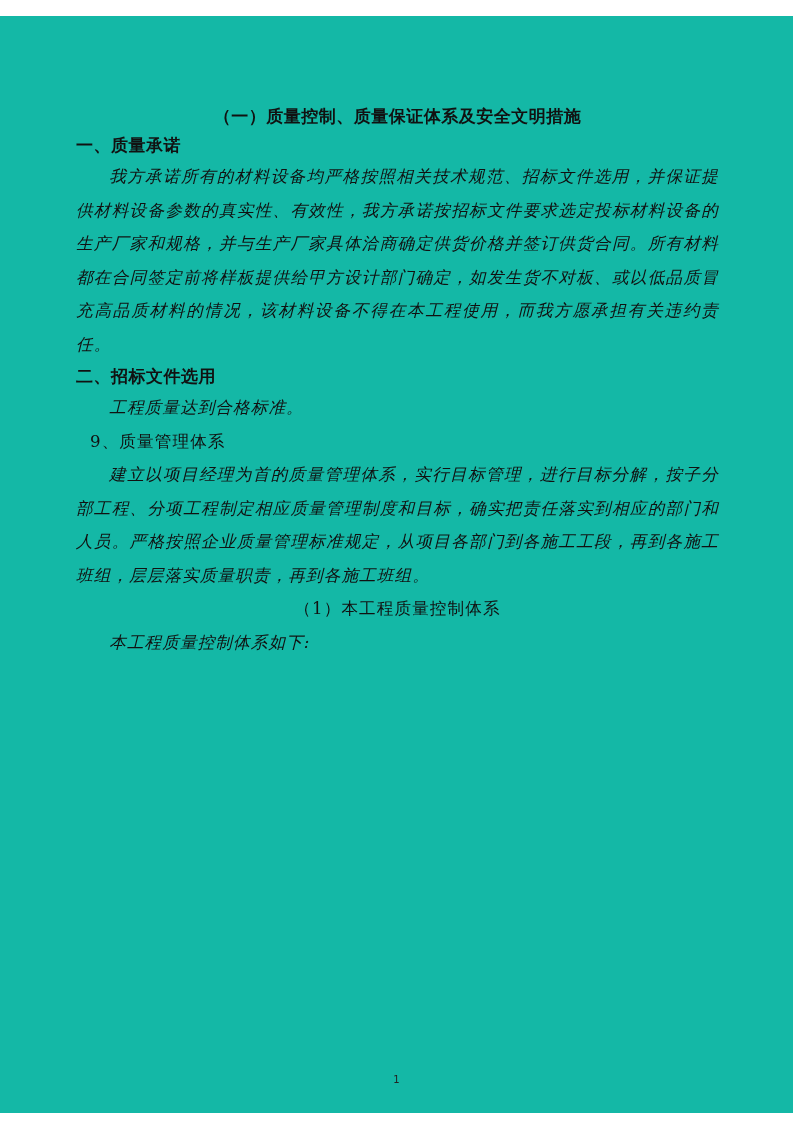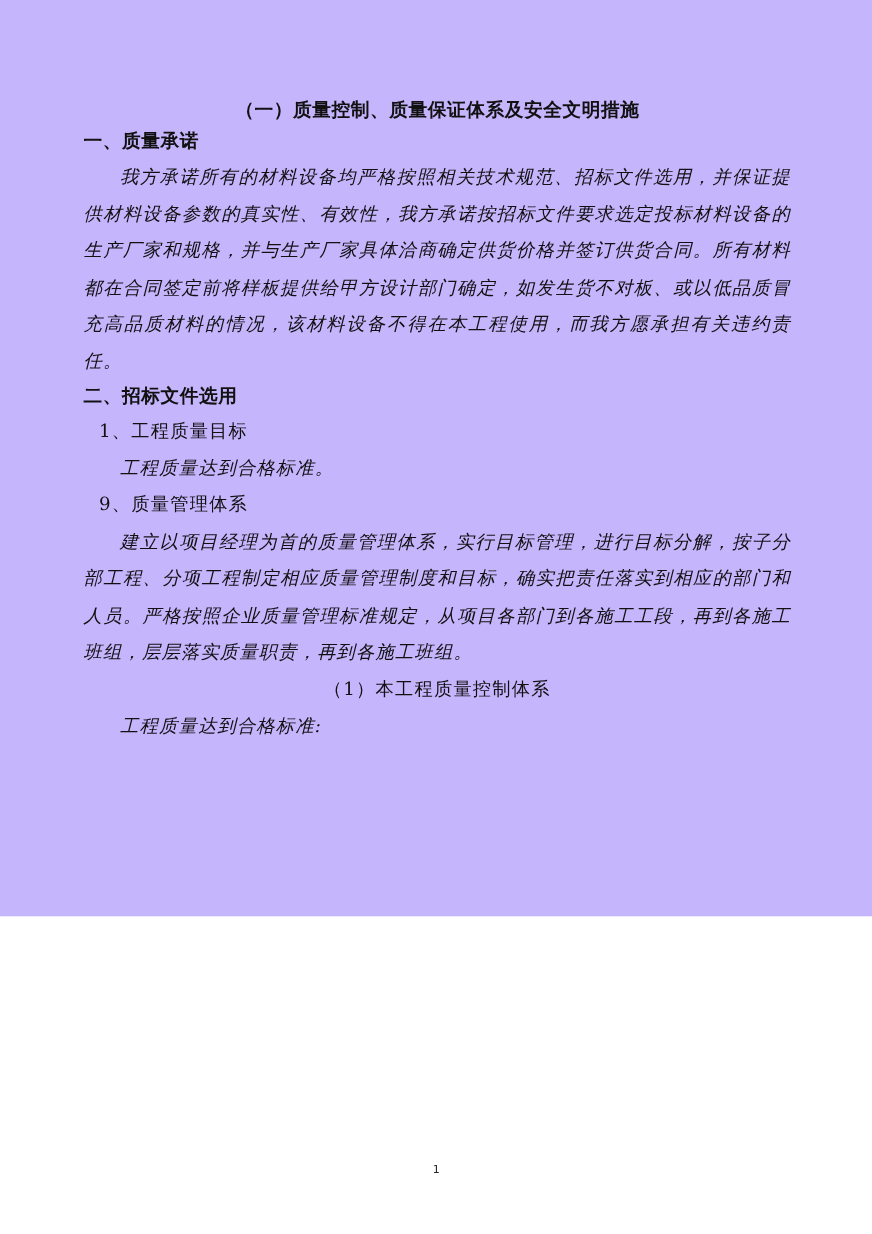--- a/index.html
+++ b/index.html
@@ -1,18 +1,18 @@
 <!DOCTYPE html>
 <html><head>
 <meta charset="utf-8">
 <style>
   html, body { margin: 0; padding: 0; background: #ffffff; }
   body { width: 793px; height: 1122px; position: relative; overflow: hidden;
          font-family: "DejaVu Serif", "Liberation Serif", serif; color: #111; }
-  .page { position: absolute; left: 0; top: 0; width: 793px; height: 833px; background: #c4b5fd; }
+  .page { position: absolute; left: 0; top: 16px; width: 793px; height: 1097px; background: #14b8a6; }
   .content { position: absolute; left: 76px; top: 86px; width: 643px; }
   .title { text-align: center; font-family: "DejaVu Sans", "Liberation Sans", sans-serif;
            font-weight: bold; font-size: 17px; line-height: 28px; margin: 0; letter-spacing: 0.5px; }
   .h1 { font-family: "DejaVu Sans", "Liberation Sans", sans-serif; font-weight: bold;
         font-size: 17px; line-height: 30px; margin: 0; letter-spacing: 0.5px; }
   .para { font-size: 16.6px; line-height: 33.5px; margin: 0; text-indent: 2em;
           text-align: justify; letter-spacing: 1.1px; font-style: italic; }
   .sub { font-size: 16.6px; line-height: 33.5px; margin: 0; padding-left: 14px; letter-spacing: 1.1px; }
   .sub-paren { font-size: 16.6px; line-height: 33.5px; margin: 0; padding-left: 0; letter-spacing: 1.1px; text-align: center; }
   .page-number { position: absolute; top: 1058px; left: 0; width: 793px; text-align: center;
@@ -23,24 +23,23 @@
 
 <div class="page">
   <div class="content">
     <p class="title">（一）质量控制、质量保证体系及安全文明措施</p>
 
     <p class="h1">一、质量承诺</p>
     <p class="para">我方承诺所有的材料设备均严格按照相关技术规范、招标文件选用，并保证提供材料设备参数的真实性、有效性，我方承诺按招标文件要求选定投标材料设备的生产厂家和规格，并与生产厂家具体洽商确定供货价格并签订供货合同。所有材料都在合同签定前将样板提供给甲方设计部门确定，如发生货不对板、或以低品质冒充高品质材料的情况，该材料设备不得在本工程使用，而我方愿承担有关违约责任。</p>
 
     <p class="h1">二、招标文件选用</p>
 
-    <p class="sub">1、工程质量目标</p>
     <p class="para">工程质量达到合格标准。</p>
 
     <p class="sub">9、质量管理体系</p>
     <p class="para">建立以项目经理为首的质量管理体系，实行目标管理，进行目标分解，按子分部工程、分项工程制定相应质量管理制度和目标，确实把责任落实到相应的部门和人员。严格按照企业质量管理标准规定，从项目各部门到各施工工段，再到各施工班组，层层落实质量职责，再到各施工班组。</p>
 
     <p class="sub-paren">（1）本工程质量控制体系</p>
-    <p class="para">工程质量达到合格标准:</p>
+    <p class="para">本工程质量控制体系如下:</p>
   </div>
 
   <div class="page-number">1</div>
 </div>
 
 </body></html>

